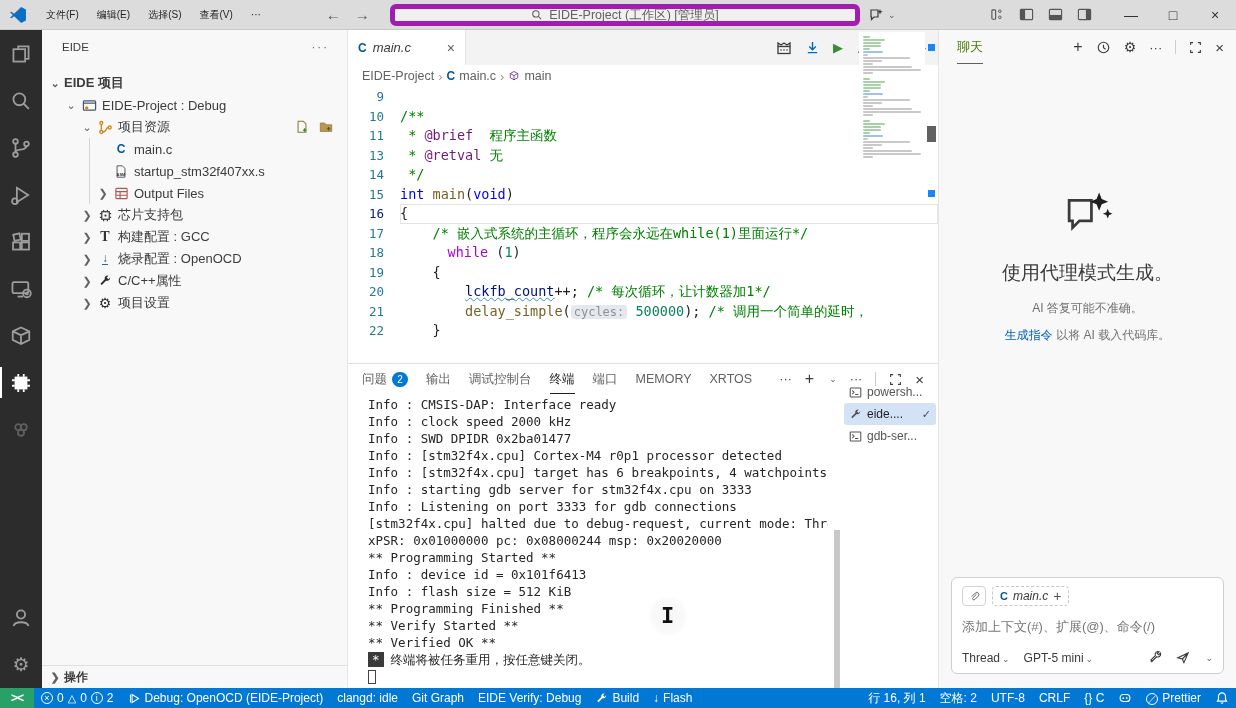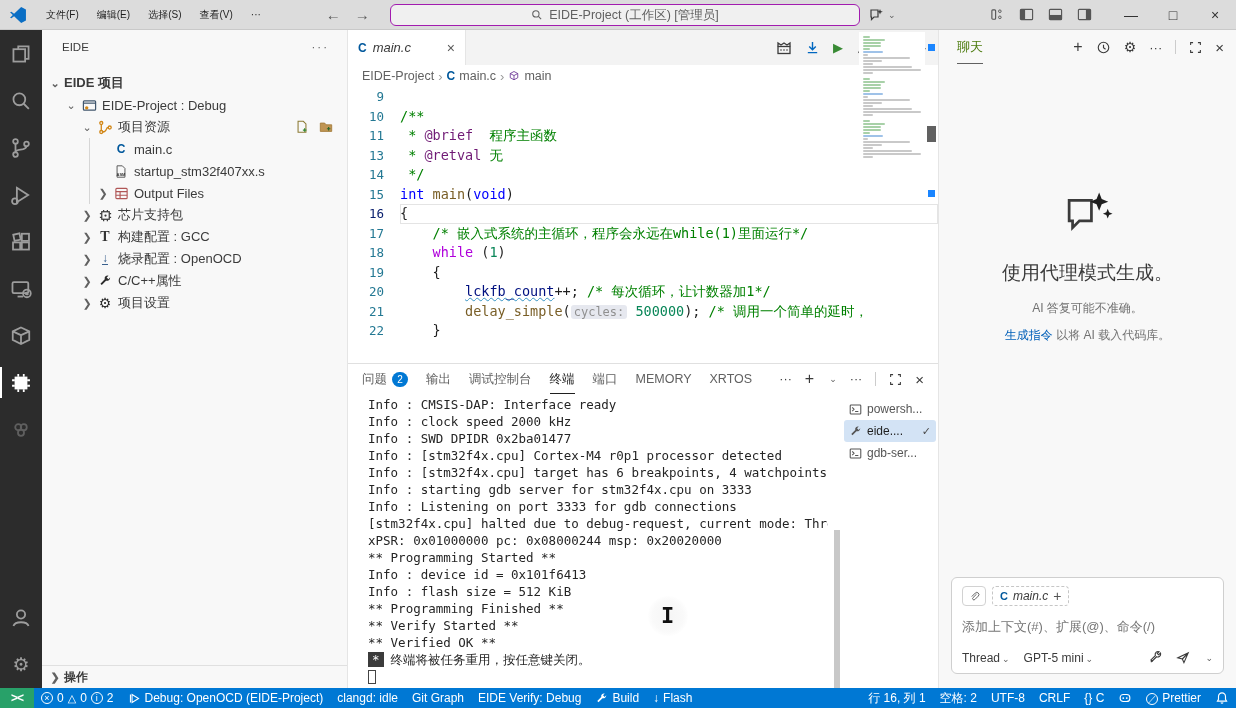--- a/index.html
+++ b/index.html
@@ -5,21 +5,21 @@
   * { box-sizing: border-box; margin: 0; padding: 0; }
   html,body { width:1236px; height:708px; overflow:hidden; }
   body { font-family:"Liberation Sans",sans-serif; font-size:13px; color:#3b3b3b; background:#fff; position:relative; }
   .app { position:absolute; inset:0; }
 
   
   .titlebar { position:absolute; top:0; left:0; right:0; height:30px; background:#dcdcdc; display:flex; align-items:center; border-bottom:1px solid #c9c9c9; }
   .vscode-logo { margin:0 10px 0 9px; display:flex; }
   .menu-item { padding:0 9px; height:22px; line-height:22px; border-radius:5px; color:#1f1f1f; font-size:10px; }
   .nav-arrows { display:flex; gap:14px; margin-left:56px; color:#5a5a5a; font-size:15px; }
-  .search-box { position:absolute; left:390px; top:4px; width:470px; height:22px; background:#f0f0f0; border:1px solid #a21caf; border-radius:6px; display:flex; align-items:center; justify-content:center; gap:6px; color:#616161; font-size:12.5px; }
+  .search-box { position:absolute; left:390px; top:4px; width:470px; height:22px; background:#f0f0f0; border:5px solid #a21caf; border-radius:6px; display:flex; align-items:center; justify-content:center; gap:6px; color:#616161; font-size:12.5px; }
   .copilot-btn { position:absolute; left:868px; top:4px; height:22px; display:flex; align-items:center; gap:2px; color:#3b3b3b; }
   .titlebar-right { margin-left:auto; display:flex; align-items:center; }
   .layout-icons { display:flex; gap:14px; margin-right:18px; color:#555; }
   .win-btn { width:42px; height:29px; display:flex; align-items:center; justify-content:center; color:#333; font-size:14px; }
 
   
   .activitybar { position:absolute; top:30px; bottom:20px; left:0; width:42px; background:#2c2c2c; display:flex; flex-direction:column; align-items:center; }
   .act-item { width:42px; height:47px; display:flex; align-items:center; justify-content:center; color:#9d9d9d; position:relative; }
   .act-item.active { color:#ffffff; }
   .act-item.active::before { content:""; position:absolute; left:0; top:8px; bottom:8px; width:2px; background:#fff; }
@@ -48,21 +48,21 @@
   .tab-actions { margin-left:auto; display:flex; align-items:center; gap:13px; padding-right:10px; color:#3b3b3b; }
   .breadcrumb { height:22px; display:flex; align-items:center; gap:4px; color:#616161; font-size:12.5px; padding-left:14px; background:#fff; }
   .crumb-sep { color:#9a9a9a; font-size:13px; }
   .code-area { position:absolute; top:57px; left:0; right:0; bottom:0; overflow:hidden; font-family:"DejaVu Sans Mono","Liberation Mono",monospace; font-size:13.5px; }
   .code-line { height:19.5px; line-height:19.5px; display:flex; white-space:pre; }
   .ln { width:52px; text-align:right; padding-right:16px; color:#237893; flex:none; font-size:12.5px; }
   .code-text { flex:1; }
   .code-line.cur .code-text { box-shadow:inset 0 0 0 1px #e4e4e4; }
   .code-line.cur .ln { color:#0b216f; }
   .tok-cm { color:#008000; } .tok-tag { color:#701a75; } .tok-kw { color:#0000ff; }
-  .tok-ctl { color:#af00db; } .tok-fn { color:#795e26; } .tok-num { color:#098658; }
+  .tok-ctl { color:#af00db;margin-left:15px; } .tok-fn { color:#795e26; } .tok-num { color:#098658; }
   .tok-var { color:#001080; } .tok-pl { color:#1f1f1f; }
   .tok-sq { text-decoration:underline wavy #3794c4 1px; text-decoration-skip-ink:none; }
   .tok-hint { background:#e6e8ef; color:#909090; border-radius:3px; padding:0 3px; font-size:12px; }
   .minimap { position:absolute; top:2px; right:13px; width:66px; background:#fff; }
   .mm-row { margin:1px 0 1px 4px; height:2px; border-radius:1px; }
   .ed-scroll { position:absolute; top:0; right:0; width:13px; bottom:0; }
   .ed-marker { position:absolute; left:3px; width:7px; height:7px; background:#1a85ff; }
   .ed-thumb { position:absolute; left:2px; width:9px; height:16px; background:#616161; }
 
   
@@ -71,21 +71,21 @@
   .panel-tab { display:flex; align-items:center; gap:5px; height:100%; }
   .panel-tab.active { color:#1f1f1f; box-shadow:inset 0 -1px 0 #1f1f1f; }
   .pbadge { background:#0078d4; color:#fff; border-radius:9px; min-width:16px; height:15px; line-height:15px; text-align:center; font-size:10px; padding:0 4px; }
   .panel-actions { margin-left:auto; display:flex; align-items:center; gap:13px; color:#3b3b3b; }
   .pa-sep { width:1px; height:14px; background:#cccccc; }
   .term { position:absolute; top:32px; left:20px; right:110px; bottom:2px; font-family:"DejaVu Sans Mono","Liberation Mono",monospace; font-size:12.5px; line-height:17px; color:#252525; white-space:pre; overflow:hidden; }
   .notice-star { background:#3b3b3b; color:#fff; padding:0 4px; margin-right:7px; }
   .term-cursor { display:inline-block; width:8px; height:14px; border:1px solid #444; vertical-align:text-bottom; }
   .term-scroll { position:absolute; top:32px; bottom:0; right:96px; width:10px; }
   .term-thumb { position:absolute; left:2px; width:6px; background:#c8c8c8; top:46%; bottom:0; }
-  .term-list { position:absolute; top:34px; right:2px; width:92px; font-size:12px; color:#555; }
+  .term-list { position:absolute; top:17px; right:2px; width:92px; font-size:12px; color:#555; }
   .term-item { height:22px; display:flex; align-items:center; gap:5px; padding:0 5px; border-radius:3px; }
   .term-item.sel { background:#d3e3f5; color:#1f1f1f; }
   .term-check { margin-left:auto; color:#3b6; font-size:11px; color:#4d4d4d; }
 
   
   .chat { position:absolute; top:30px; bottom:20px; left:938px; right:0; background:#f8f8f8; border-left:1px solid #e5e5e5; }
   .chat-header { height:34px; display:flex; align-items:center; padding:0 12px 0 18px; }
   .chat-tab { height:100%; display:flex; align-items:center; font-size:13px; color:#4d7c0f; box-shadow:inset 0 -1px 0 #616161; }
   .chat-actions { margin-left:auto; display:flex; align-items:center; gap:13px; color:#3b3b3b; }
   .chat-empty { position:absolute; top:160px; left:0; right:0; display:flex; flex-direction:column; align-items:center; text-align:center; }

